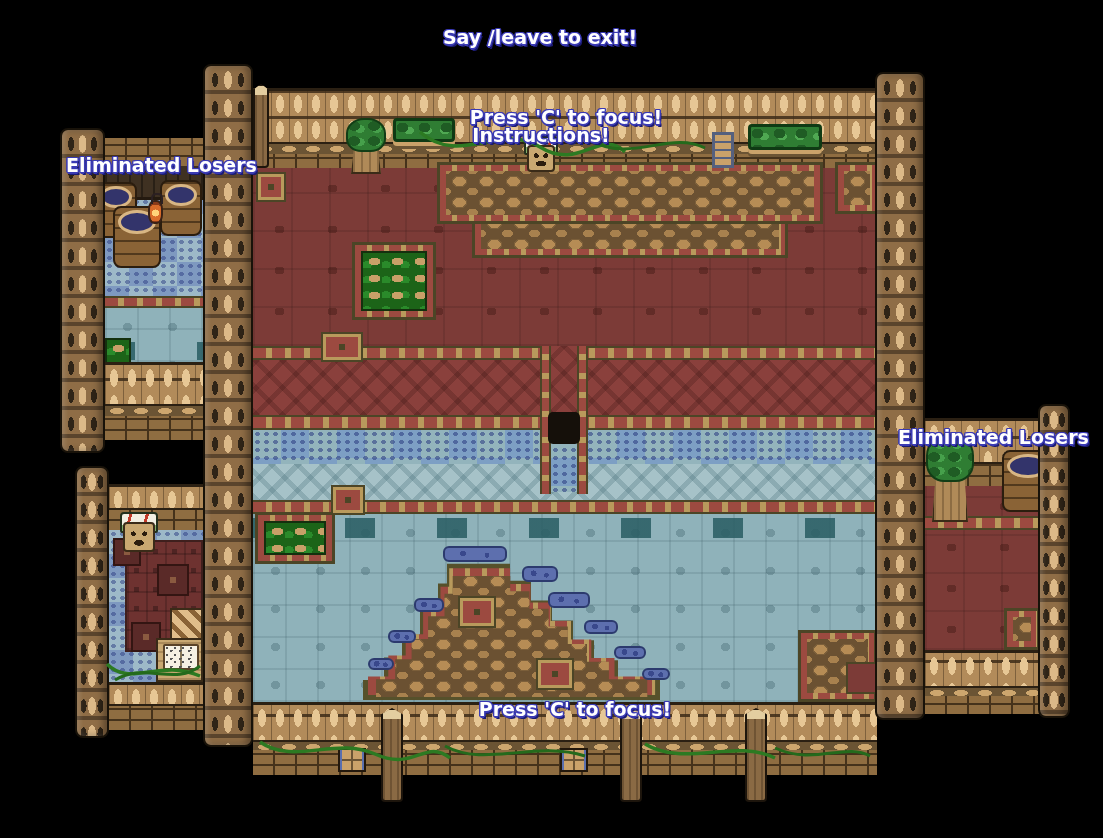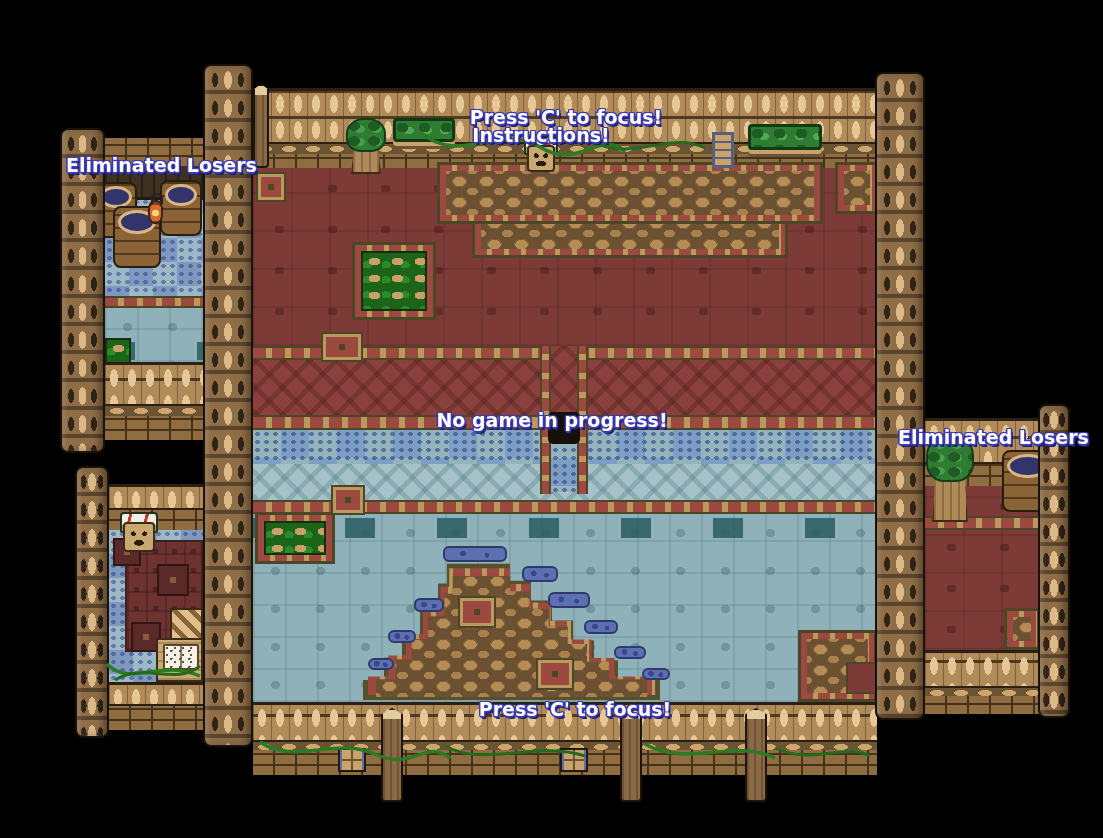--- a/index.html
+++ b/index.html
@@ -393,20 +393,20 @@
   <div class="abs pot" style="left:932px;top:476px;width:36px;height:46px"></div>
   <div class="abs barrel" style="left:1002px;top:450px;width:52px;height:62px"></div>
   <div class="abs frame z3" style="left:1004px;top:608px;width:36px;height:42px">
       <div class="inner dirt"></div>
     </div>
   <div class="abs fence" style="left:925px;top:650px;width:115px;height:38px"></div>
   <div class="abs ledge" style="left:925px;top:688px;width:115px;height:8px"></div>
   <div class="abs brick" style="left:925px;top:696px;width:115px;height:18px"></div>
   <div class="abs pillar" style="left:1038px;top:404px;width:32px;height:314px"></div>
 
+  <div class="game-text center" style="left:540px;top:26px">Say /leave to exit!</div>
   <div class="game-text center" style="left:566px;top:106px">Press 'C' to focus!</div>
   <div class="game-text center" style="left:541px;top:124px">Instructions!</div>
   <div class="game-text" style="left:66px;top:154px">Eliminated Losers</div>
-  <div class="game-text center" style="left:552px;top:409px">No game in progress!</div>
   <div class="game-text" style="left:898px;top:426px">Eliminated Losers</div>
   <div class="game-text center" style="left:575px;top:698px">Press 'C' to focus!</div>
 
 </div>
 
 </body></html>

